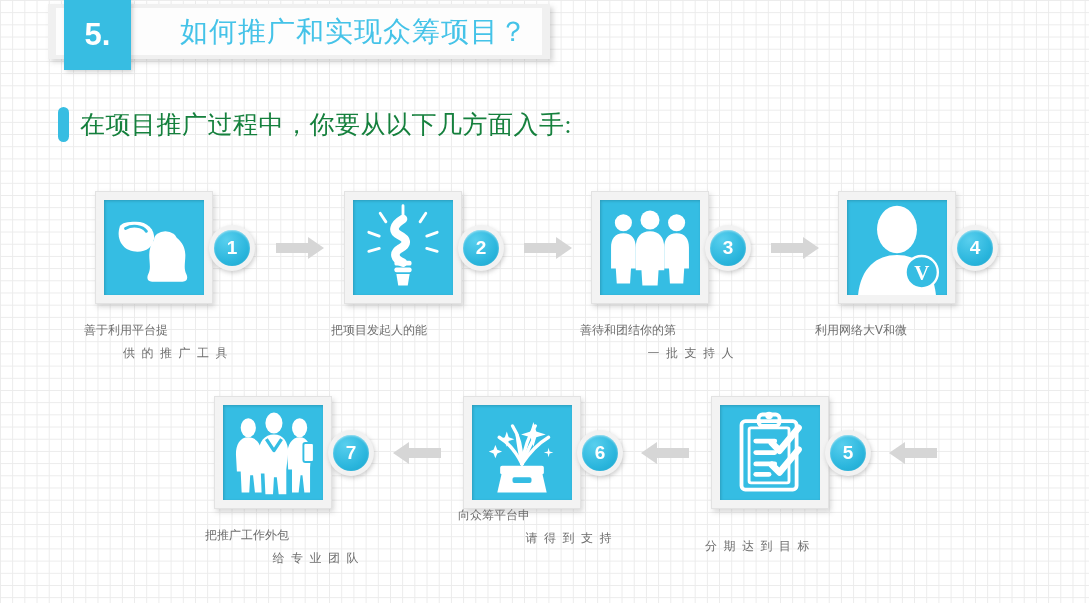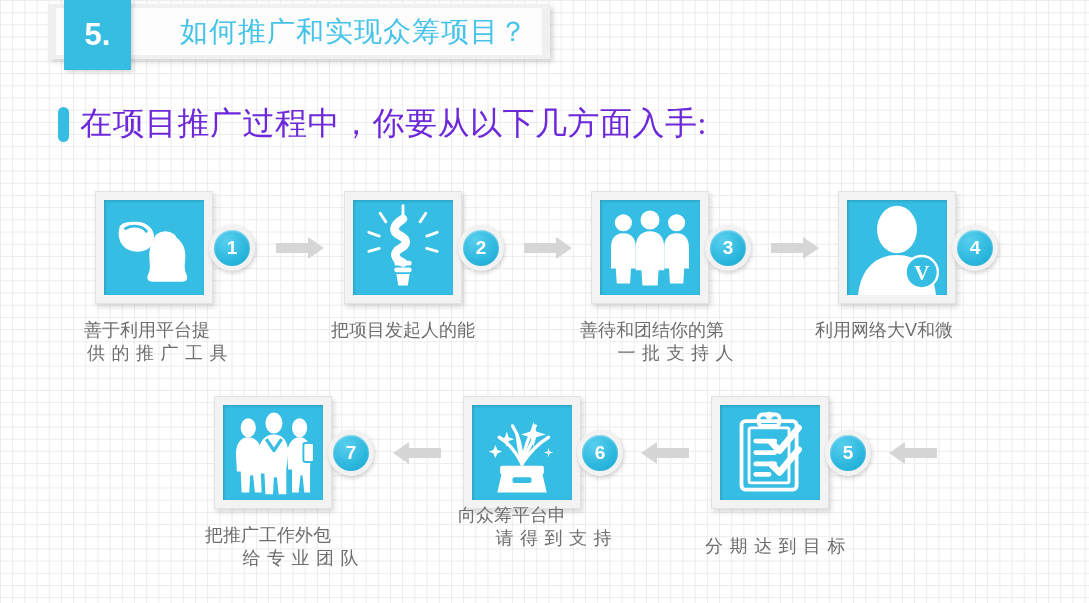--- a/index.html
+++ b/index.html
@@ -86,22 +86,22 @@
     align-items: center;
   }
   .subtitle-accent {
     width: 11px;
     height: 35px;
     background: #37bde2;
     border-radius: 6px;
     margin-right: 11px;
   }
   .subtitle-text {
-    font-size: 32px;
-    color: #6d28d9;
+    font-size: 25px;
+    color: #15803d;
     letter-spacing: 0.5px;
     white-space: nowrap;
     font-family: Liberation Serif, serif;
   }
 
   
   .item {
     position: absolute;
   }
   .tile-frame {
@@ -147,21 +147,21 @@
     font-size: 19px;
     font-weight: bold;
     display: flex;
     align-items: center;
     justify-content: center;
     box-shadow: inset 0 1px 2px rgba(255,255,255,0.5);
   }
 
   .caption {
     position: absolute;
-    font-size: 18px;
+    font-size: 12px;
     color: #6e6e6e;
     line-height: 23px;
     text-align: left;
     white-space: nowrap;
   }
   .caption .l2 {
     display: block;
   }
   .caption.spaced2 .l2 { letter-spacing: 6.5px; text-align: right; }
   .caption.spaced-all { letter-spacing: 6.5px; }

